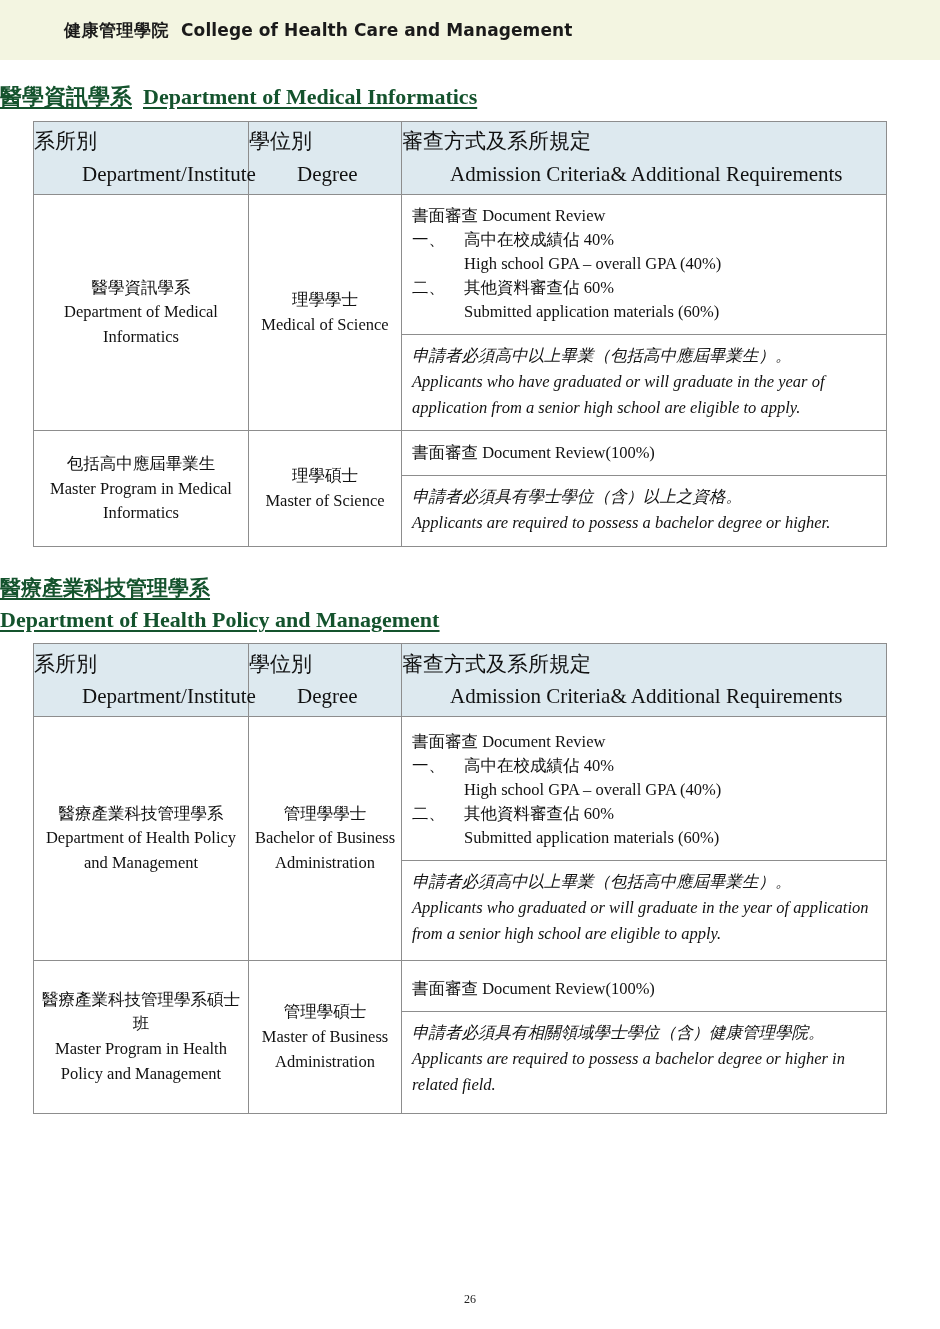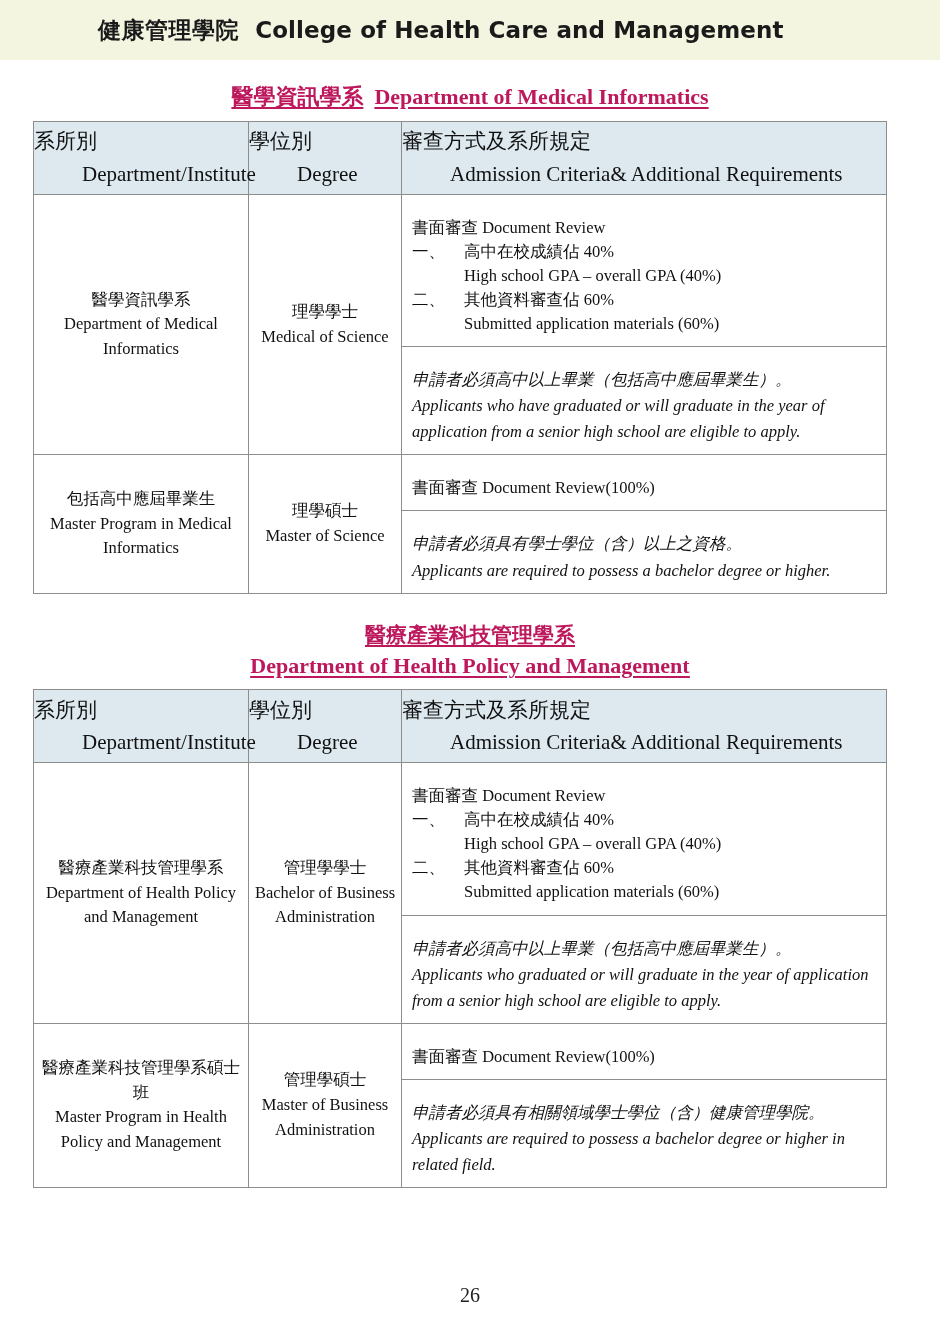--- a/index.html
+++ b/index.html
@@ -7,30 +7,30 @@
     width:940px; height:1329px; background:#ffffff;
     font-family:"Liberation Serif","DejaVu Serif",serif;
     color:#111; position:relative; overflow:hidden;
   }
   
   .banner{
     width:940px; height:60px; background:#f3f5e1;
     display:flex; align-items:center;
   }
   .banner-title{
-    margin-left:98px;
+    margin-left:64px;
     font-family:"DejaVu Sans","Liberation Sans",sans-serif;
-    font-weight:700; font-size:23px; letter-spacing:.1px;
+    font-weight:700; font-size:17px; letter-spacing:.1px;
     color:#1a1a1a; white-space:nowrap;
   }
   .banner-title .cjk{ letter-spacing:.5px; }
 
   
   .section-title{
-    text-align:center; font-weight:700; color:#be185d;
+    text-align:left; font-weight:700; color:#14532d;
     font-size:22px; line-height:1.32;
   }
   .section-title span{ text-decoration:underline; text-underline-offset:3px; }
   .sec1-title{ margin-top:22px; }
   .sec2-title{ margin-top:28px; }
   .sec2-title .line1{ font-size:21px; display:block; }
   .sec2-title .line2{ font-size:22px; display:block; margin-top:2px;}
 
   
   .tbl-wrap{ padding:0 0 0 33px; }
@@ -56,35 +56,35 @@
   }
   th .zh{ display:block; }
   th .en{ display:block;padding-left:48px; }
 
   td.ctr{ text-align:center; line-height:1.5; padding:6px 4px; }
   td.ctr .zh{ display:block; }
   td.ctr .en{ display:block; }
 
   
   td.req{ padding:0; vertical-align:top; }
-  .sub{ padding:20px 10px 9px 10px; }
+  .sub{ padding:8px 10px 9px 10px; }
   .sub + .sub{ border-top:1px solid #8d8d8d;font-style:italic; }
   .sub p{ margin:0; line-height:1.58; }
   .crit-head{ margin-bottom:1px; }
   .crit-item{ display:flex; }
   .crit-num{ width:52px; flex:0 0 52px; }
   .crit-body{ flex:1 1 auto; }
   .crit-sub{ padding-left:52px; }
 
   .table1{ margin-top:10px; }
   .table2{ margin-top:9px; }
 
   .page-num{
     position:absolute; left:0; right:0; bottom:22px;
-    text-align:center; font-size:20px; color:#222;
+    text-align:center; font-size:12px; color:#222;
   }
 </style>
 </head>
 <body>
 
 <div class="banner">
   <div class="banner-title">
     <span class="cjk">健康管理學院</span>
     &nbsp;<span>College of Health Care and Management</span>
   </div>

